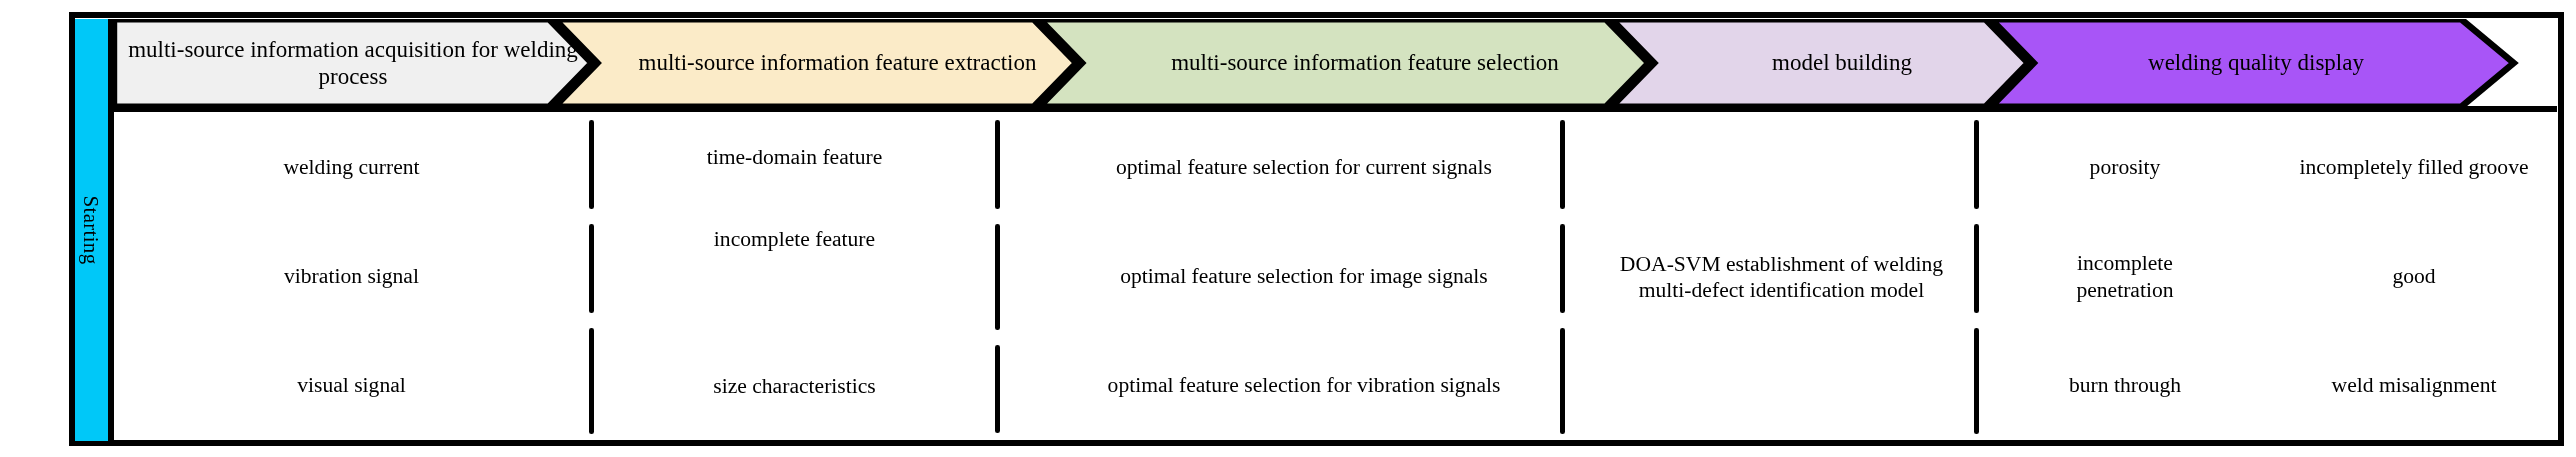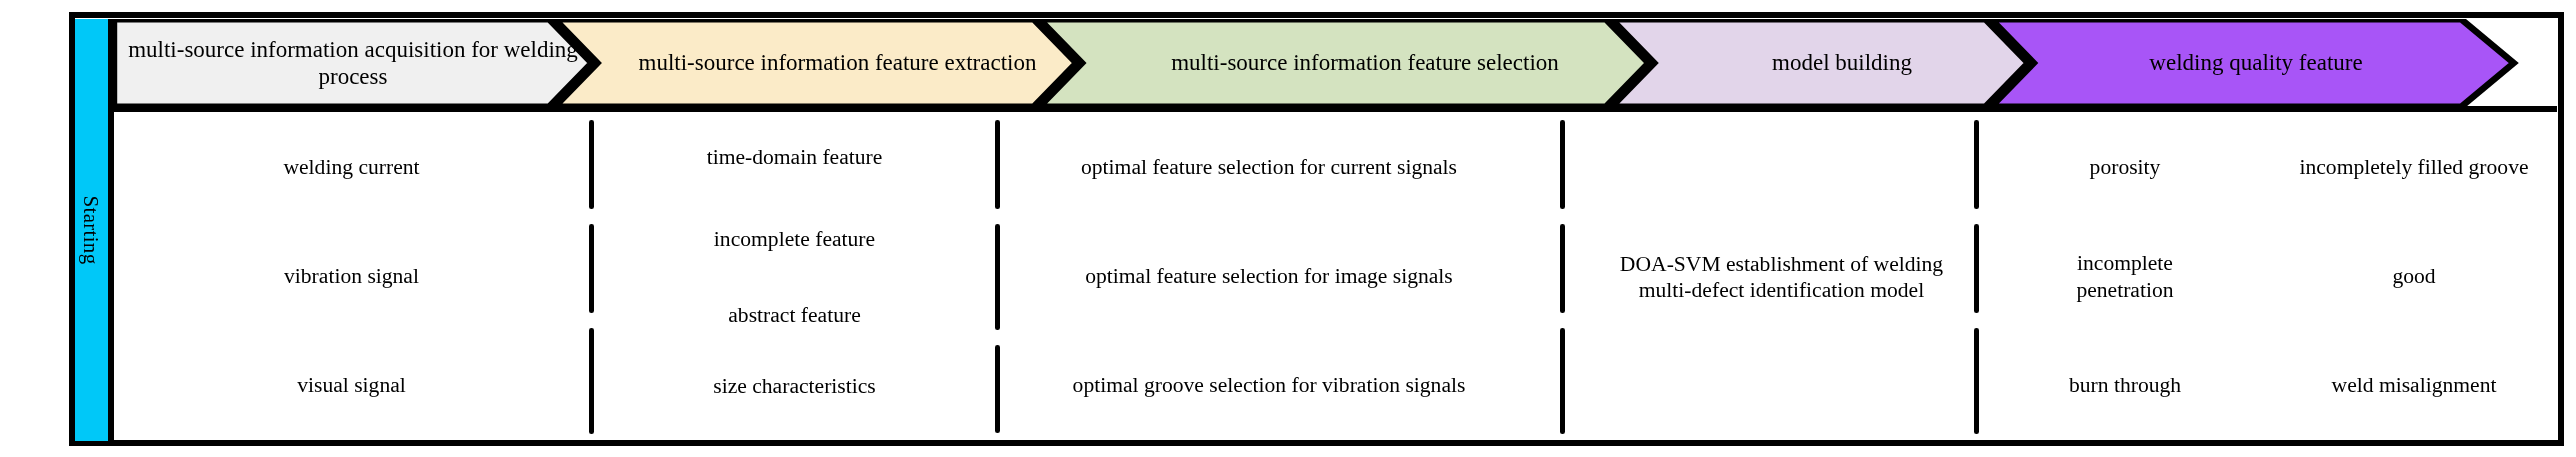--- a/index.html
+++ b/index.html
@@ -164,21 +164,21 @@
     <div class="chev" style="left:484px;width:479px;justify-content:center;">
       <span class="chev-label">multi-source information feature extraction</span>
     </div>
     <div class="chev" style="left:968px;width:566px;">
       <span class="chev-label">multi-source information feature selection</span>
     </div>
     <div class="chev" style="left:1541px;width:374px;">
       <span class="chev-label">model building</span>
     </div>
     <div class="chev" style="left:1920px;width:444px;">
-      <span class="chev-label">welding quality feature</span>
+      <span class="chev-label">welding quality display</span>
     </div>
   </div>
 
   <div class="header-rule"></div>
 
   <div class="body-area">
 
     <div class="col" style="left:0px;width:475px;">
       <div class="cell" style="top:0px;height:109px;">
         <span>welding current</span>
@@ -195,41 +195,38 @@
     <div class="sep" style="left:475px;top:111px;height:89px;"></div>
     <div class="sep" style="left:475px;top:215px;height:106px;"></div>
 
     <div class="col" style="left:480px;width:401px;text-decoration:underline;">
       <div class="cell" style="top:0px;height:88px;">
         <span>time-domain feature</span>
       </div>
       <div class="cell" style="top:88px;height:76px;">
         <span>incomplete feature</span>
       </div>
-      <div class="cell" style="top:164px;height:76px;">
-        <span>abstract feature</span>
-      </div>
       <div class="cell" style="top:229px;height:88px;align-items:center;">
         <span>size characteristics</span>
       </div>
     </div>
 
     <div class="sep" style="left:881px;top:7px;height:89px;"></div>
     <div class="sep" style="left:881px;top:111px;height:106px;"></div>
     <div class="sep" style="left:881px;top:232px;height:88px;"></div>
 
-    <div class="col" style="left:859px;width:592px;">
+    <div class="col" style="left:894px;width:592px;">
       <div class="cell" style="top:0px;height:109px;">
         <span>optimal feature selection for current signals</span>
       </div>
       <div class="cell" style="top:109px;height:109px;align-items:center;">
         <span>optimal feature selection for image signals</span>
       </div>
       <div class="cell" style="top:218px;height:109px;">
-        <span>optimal groove selection for vibration signals</span>
+        <span>optimal feature selection for vibration signals</span>
       </div>
     </div>
 
     <div class="sep" style="left:1446px;top:7px;height:89px;"></div>
     <div class="sep" style="left:1446px;top:111px;height:89px;"></div>
     <div class="sep" style="left:1446px;top:215px;height:106px;"></div>
 
     <div class="col" style="left:1451px;width:409px;">
       <div class="cell" style="top:0px;height:328px;padding-left:24px;">
         <span style="max-width:374px;">DOA-SVM establishment of welding multi-defect identification model</span>

